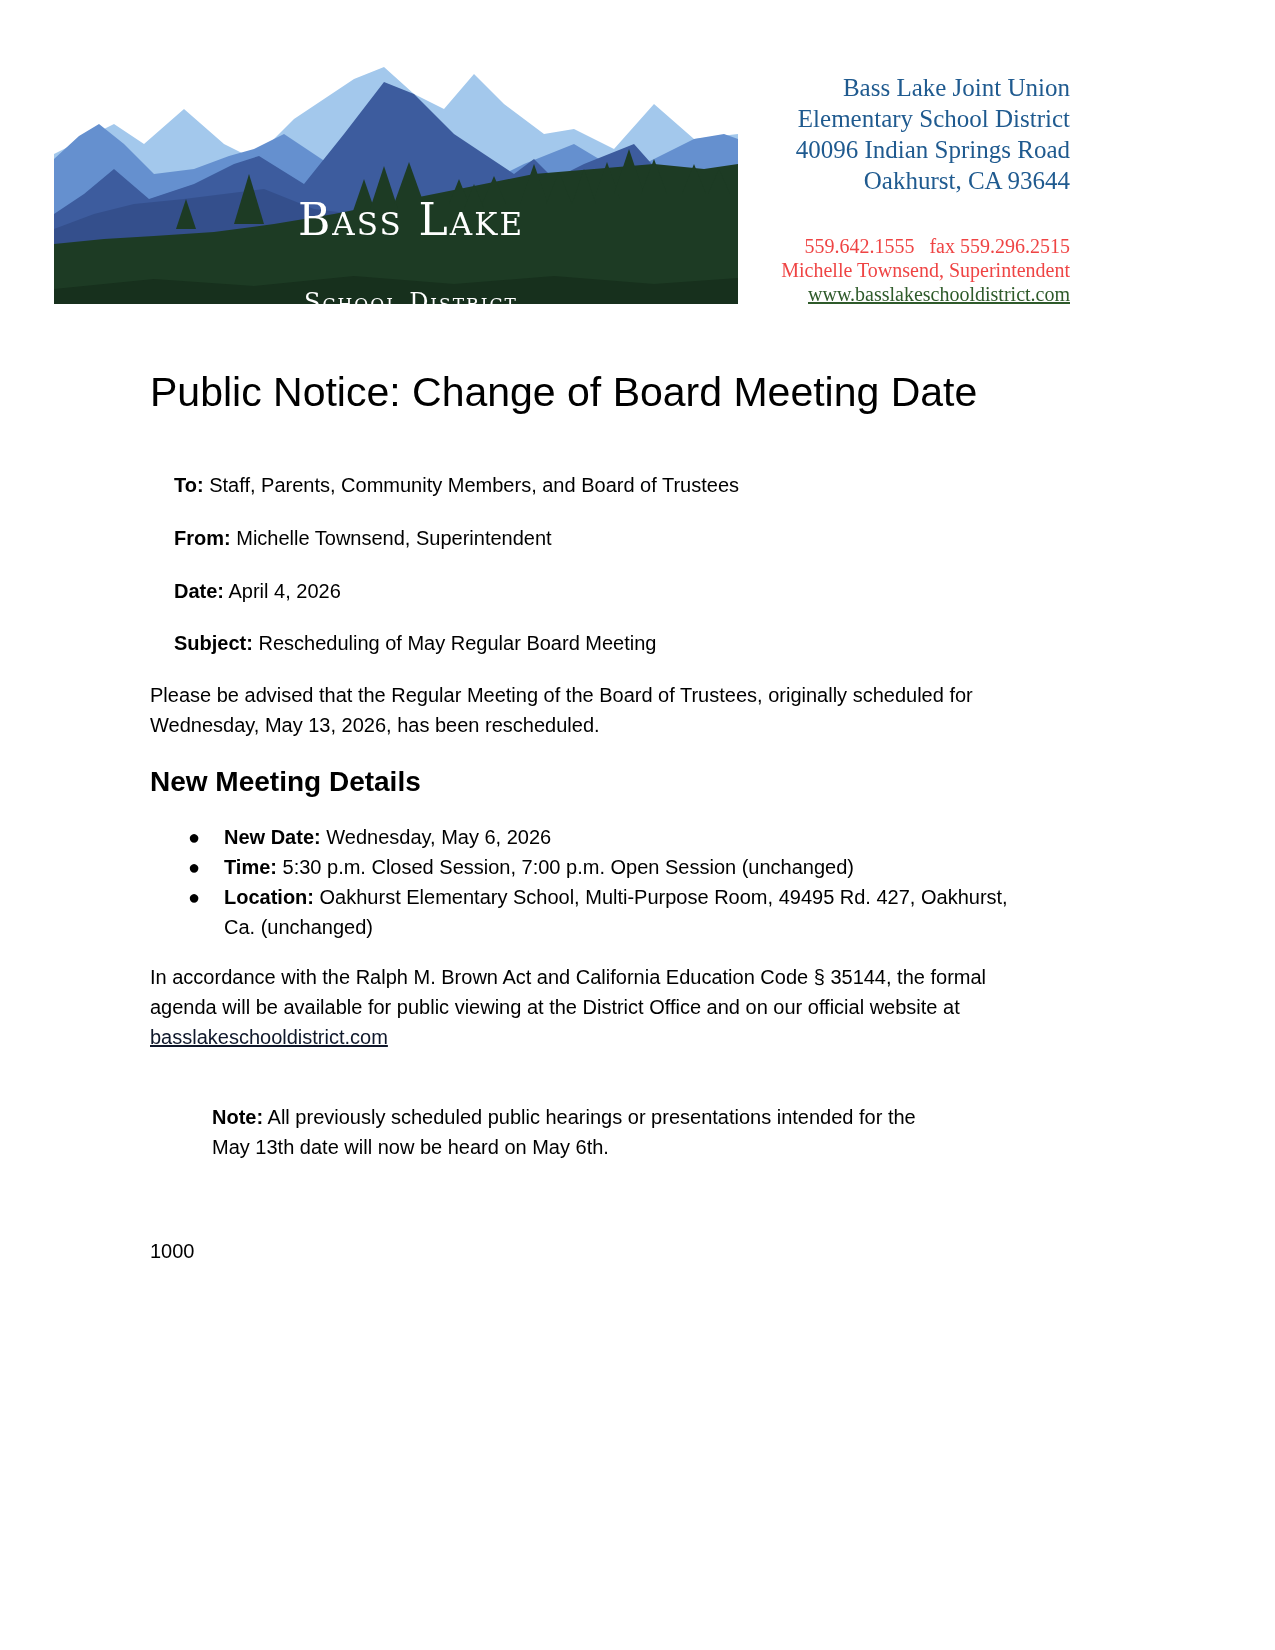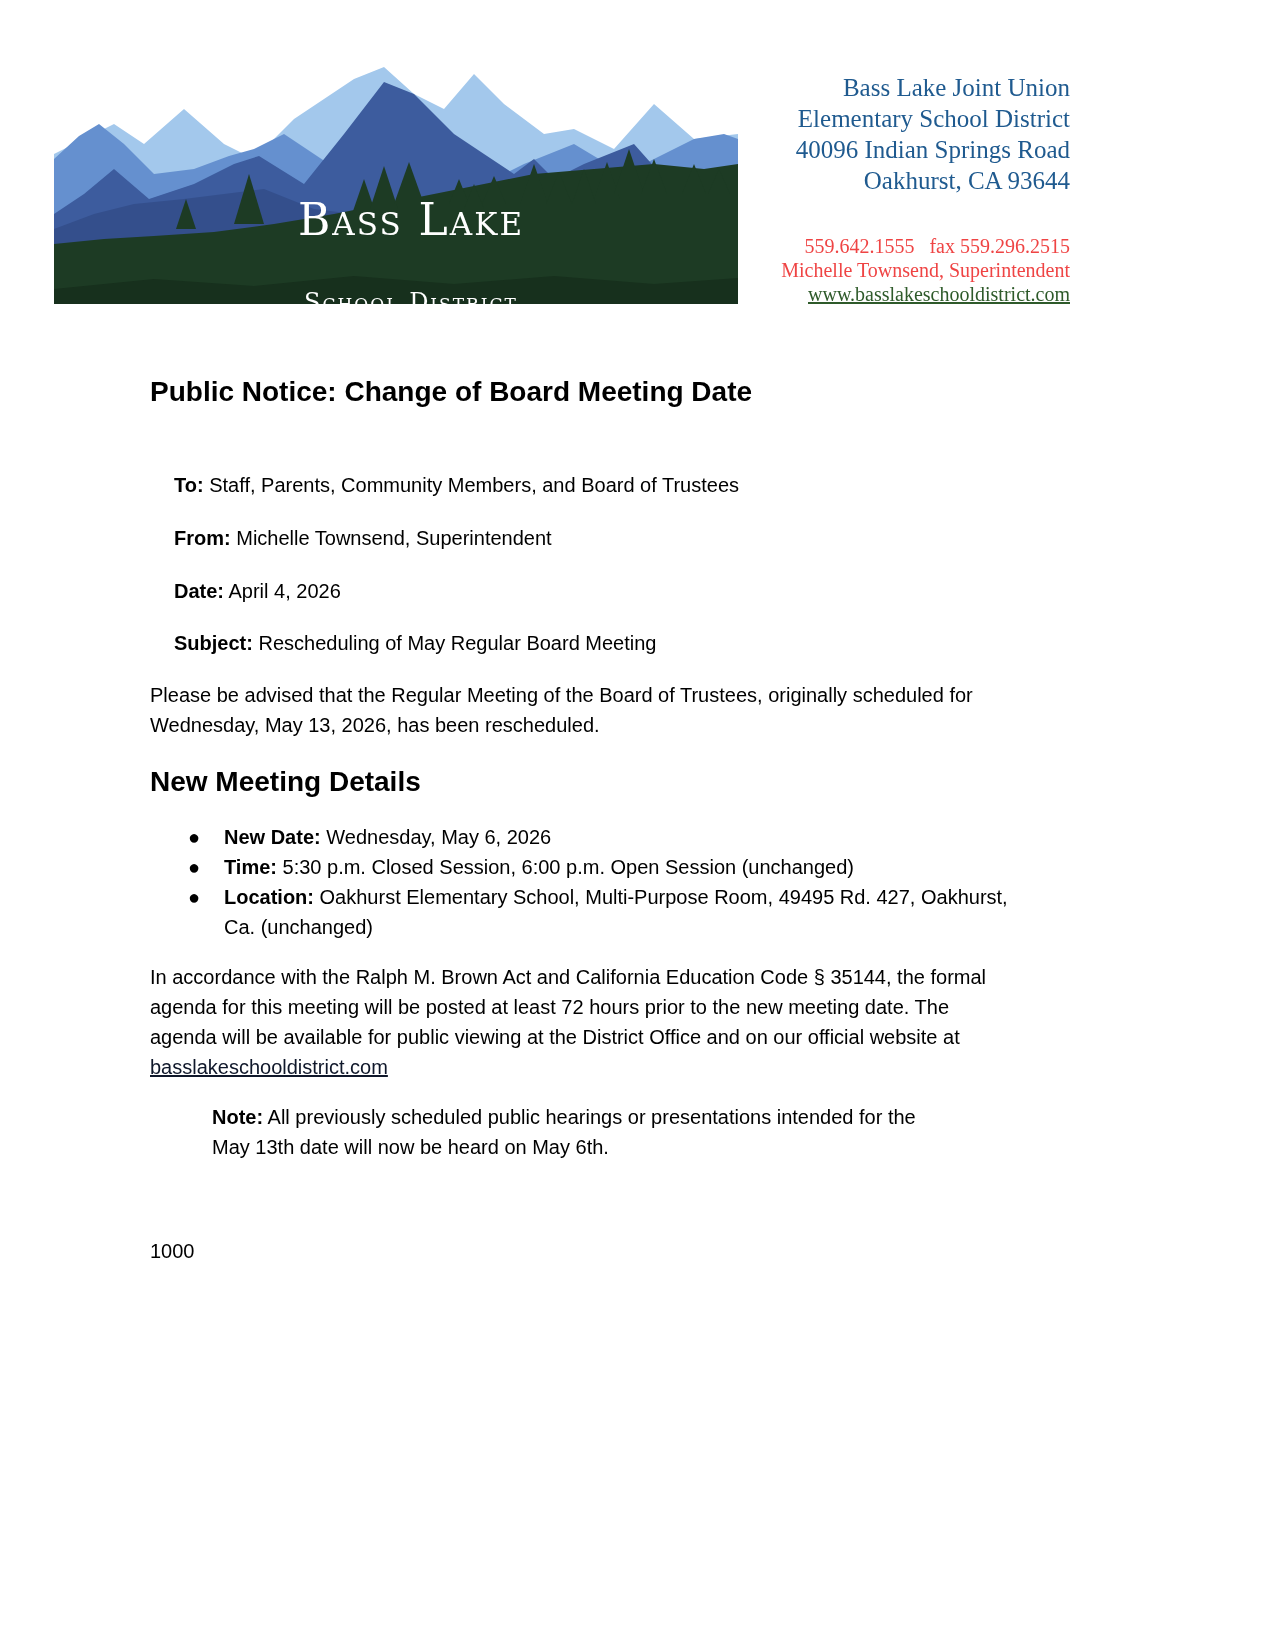--- a/index.html
+++ b/index.html
@@ -13,21 +13,21 @@
 
   .letterhead { position: absolute; right: 205px; top: 72px; text-align: right;
     font-family: "Liberation Serif", serif; }
   .lh-blue { color: #1f5a8f; font-size: 25px; line-height: 31px; }
   .lh-green { color: #ef4444; font-size: 20px; line-height: 24px; }
   .lh-gap { height: 38px; }
   .lh-link { color: #2e5a2a; text-decoration: underline; }
 
   .doc { position: absolute; left: 150px; top: 0; width: 980px;
     font-family: "Liberation Sans", sans-serif; color: #000; font-size: 20px; line-height: 30px; }
-  .title { position: absolute; top: 372px; font-size: 28px; font-weight: bold; line-height: 40px; white-space: nowrap; }
+  .title { position: absolute; top: 372px; font-size: 41px; font-weight: normal; line-height: 40px; white-space: nowrap; }
   .meta { position: absolute; white-space: nowrap; }
   .meta b { font-weight: bold; margin-left: 24px; }
   .para { position: absolute; width: 940px; }
   .h2 { position: absolute; font-size: 28px; font-weight: bold; line-height: 32px; }
   .list { position: absolute; top: 822px; left: 0; width: 980px; margin: 0; padding: 0; list-style: none; }
   .list li { position: relative; padding-left: 74px; line-height: 30px; }
   .bullet { position: absolute; left: 38px; top: 0; }
   .link { color: #0f172a; text-decoration: underline; }
   .note { position: absolute; top: 1102px; left: 62px; width: 800px; }
 </style>
@@ -107,32 +107,31 @@
 
   <div class="h2" style="top:766px">New Meeting Details</div>
 
   <ul class="list">
     <li>
       <span class="bullet">●</span>
       <b>New Date:</b> <span>Wednesday, May 6, 2026</span>
     </li>
     <li>
       <span class="bullet">●</span>
-      <b>Time:</b> <span>5:30 p.m. Closed Session, 6:00 p.m. Open Session (unchanged)</span>
+      <b>Time:</b> <span>5:30 p.m. Closed Session, 7:00 p.m. Open Session (unchanged)</span>
     </li>
     <li>
       <span class="bullet">●</span>
       <b>Location:</b> <span>Oakhurst Elementary School, Multi-Purpose Room, 49495 Rd. 427, Oakhurst,</span><br>
       <span>Ca. (unchanged)</span>
     </li>
   </ul>
 
   <div class="para" style="top:962px">
     <div>In accordance with the Ralph M. Brown Act and California Education Code § 35144, the formal</div>
-    <div>agenda for this meeting will be posted at least 72 hours prior to the new meeting date. The</div>
     <div>agenda will be available for public viewing at the District Office and on our official website at</div>
     <div><span class="link">basslakeschooldistrict.com</span></div>
   </div>
 
   <div class="note">
     <div><b>Note:</b> <span>All previously scheduled public hearings or presentations intended for the</span></div>
     <div>May 13th date will now be heard on May 6th.</div>
   </div>
 
   <div class="para" style="top:1236px">

